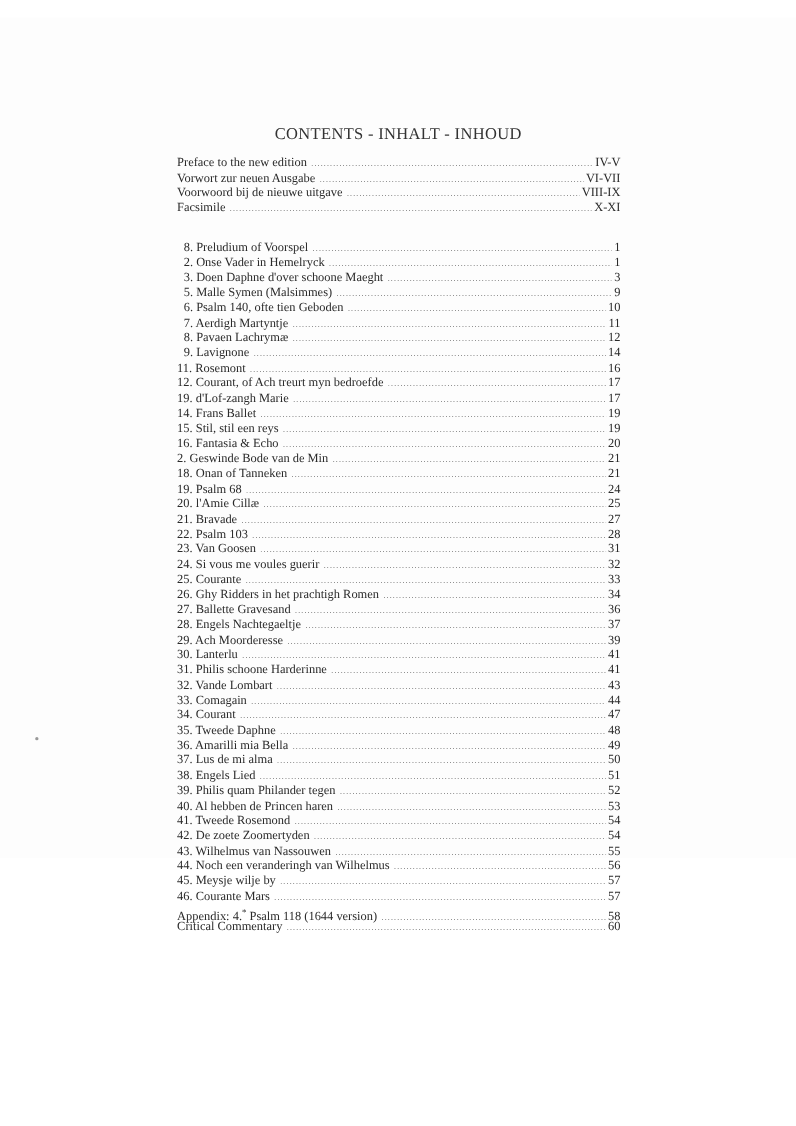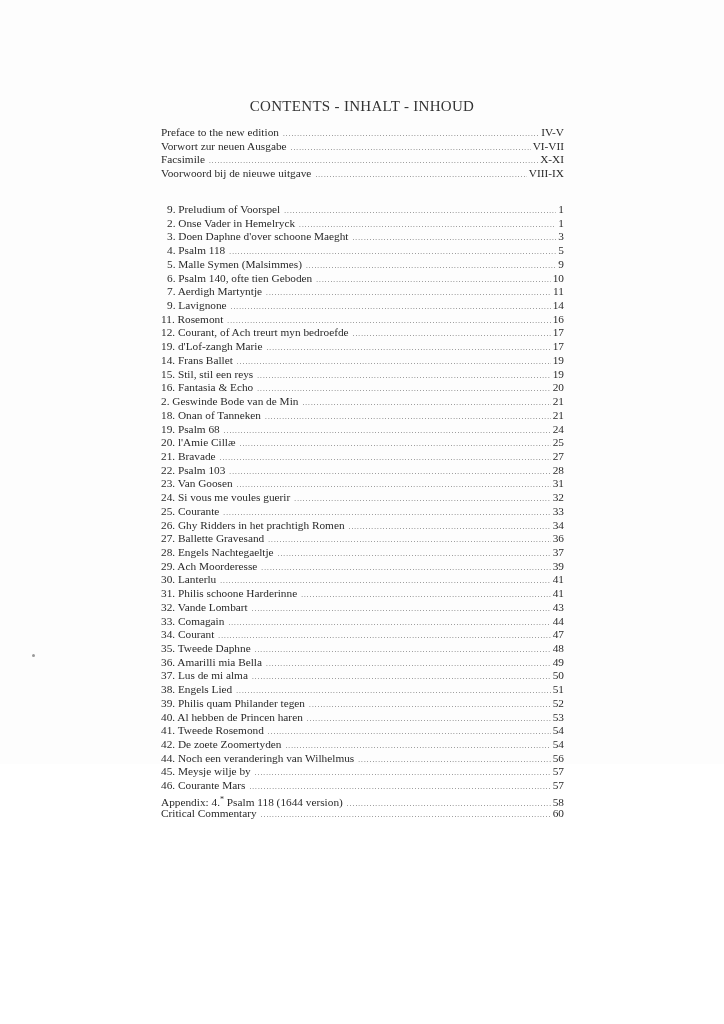--- a/index.html
+++ b/index.html
@@ -10,21 +10,21 @@
     body {
       width: 724px;
       height: 1024px;
       position: relative;
       overflow: hidden;
       font-family: "Liberation Serif", "DejaVu Serif", serif;
       color: #2a2a2a;
     }
     .page {
       position: absolute;
-      left: 0; top: 0;
+      left: 0; top: 16px;
       width: 724px; height: 764px;
       background: #fdfdfd;
     }
     .title {
       position: absolute;
       top: 98px;
       left: 0;
       width: 724px;
       text-align: center;
       font-size: 15px;
@@ -93,68 +93,68 @@
         <span class="label">Preface to the new edition</span>
         <span class="leader"></span>
         <span class="page-no">IV-V</span>
       </div>
       <div class="row">
         <span class="label">Vorwort zur neuen Ausgabe</span>
         <span class="leader"></span>
         <span class="page-no">VI-VII</span>
       </div>
       <div class="row">
+        <span class="label">Voorwoord bij de nieuwe uitgave</span>
+        <span class="leader"></span>
+        <span class="page-no">VIII-IX</span>
+      </div>
+      <div class="row">
         <span class="label">Facsimile</span>
         <span class="leader"></span>
         <span class="page-no">X-XI</span>
       </div>
-      <div class="row">
-        <span class="label">Voorwoord bij de nieuwe uitgave</span>
-        <span class="leader"></span>
-        <span class="page-no">VIII-IX</span>
-      </div>
     </div>
 
   <div class="toc main" id="main-list">
       <div class="row">
-        <span class="label indent">9. Preludium of Voorspel</span>
+        <span class="label indent">8. Preludium of Voorspel</span>
         <span class="leader"></span>
         <span class="page-no">1</span>
       </div>
       <div class="row">
         <span class="label indent">2. Onse Vader in Hemelryck</span>
         <span class="leader"></span>
         <span class="page-no">1</span>
       </div>
       <div class="row">
         <span class="label indent">3. Doen Daphne d'over schoone Maeght</span>
         <span class="leader"></span>
         <span class="page-no">3</span>
       </div>
       <div class="row">
-        <span class="label indent">4. Psalm 118</span>
-        <span class="leader"></span>
-        <span class="page-no">5</span>
-      </div>
-      <div class="row">
         <span class="label indent">5. Malle Symen (Malsimmes)</span>
         <span class="leader"></span>
         <span class="page-no">9</span>
       </div>
       <div class="row">
         <span class="label indent">6. Psalm 140, ofte tien Geboden</span>
         <span class="leader"></span>
         <span class="page-no">10</span>
       </div>
       <div class="row">
         <span class="label indent">7. Aerdigh Martyntje</span>
         <span class="leader"></span>
         <span class="page-no">11</span>
       </div>
       <div class="row">
+        <span class="label indent">8. Pavaen Lachrymæ</span>
+        <span class="leader"></span>
+        <span class="page-no">12</span>
+      </div>
+      <div class="row">
         <span class="label indent">9. Lavignone</span>
         <span class="leader"></span>
         <span class="page-no">14</span>
       </div>
       <div class="row">
         <span class="label">11. Rosemont</span>
         <span class="leader"></span>
         <span class="page-no">16</span>
       </div>
       <div class="row">
@@ -304,20 +304,25 @@
       </div>
       <div class="row">
         <span class="label">41. Tweede Rosemond</span>
         <span class="leader"></span>
         <span class="page-no">54</span>
       </div>
       <div class="row">
         <span class="label">42. De zoete Zoomertyden</span>
         <span class="leader"></span>
         <span class="page-no">54</span>
+      </div>
+      <div class="row">
+        <span class="label">43. Wilhelmus van Nassouwen</span>
+        <span class="leader"></span>
+        <span class="page-no">55</span>
       </div>
       <div class="row">
         <span class="label">44. Noch een veranderingh van Wilhelmus</span>
         <span class="leader"></span>
         <span class="page-no">56</span>
       </div>
       <div class="row">
         <span class="label">45. Meysje wilje by</span>
         <span class="leader"></span>
         <span class="page-no">57</span>

